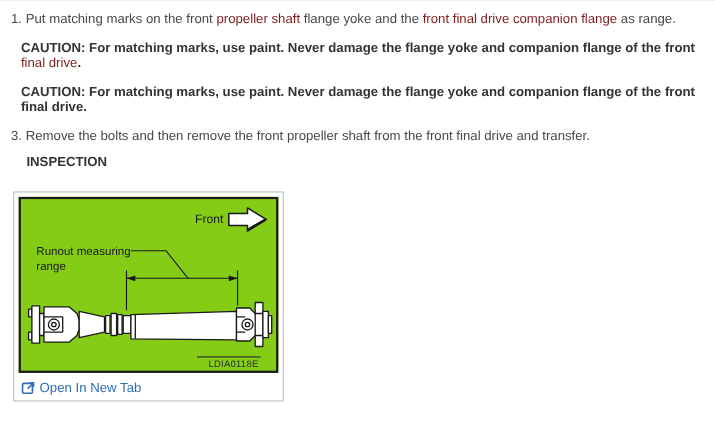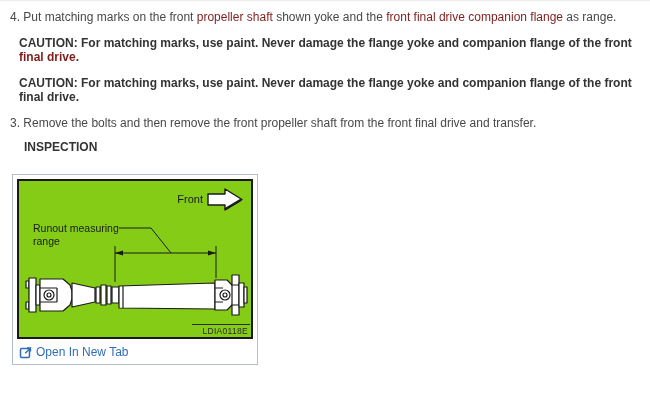--- a/index.html
+++ b/index.html
@@ -8,51 +8,51 @@
     background:#ffffff;border-top:1px solid #ededed;
     font-family:"Liberation Sans","DejaVu Sans",sans-serif;
     font-size:12px;line-height:14px;color:#484848;
     -webkit-font-smoothing:antialiased;
   }
   .content{padding:9px 10px 0 9px;}
   p{margin:0 0 12px 1px;}
   p.caution{margin-left:10px;font-weight:bold;color:#333333;}
   p.step3{margin-bottom:10px;}
   a.doc-link{color:#7f1d1d;text-decoration:none;cursor:pointer;}
-  p.caution a.doc-link{font-weight:bold;}
+  p.caution a.doc-link{font-weight:normal;}
   .inspection{font-weight:bold;color:#333333;margin:0;font-size:12px;padding-left:15px;}
 
   
   .figure-box{
     margin:20px 0 0 3px;width:236px;
     border:1px solid #b6bfc7;background:#fff;padding:4px;
   }
   .figure-image{
     position:relative;border:2px solid #1a1a1a;height:156px;background:#84cc16;
   }
   .figure-image svg{display:block;}
   .figure-code{
-    position:absolute;right:1px;bottom:1px;
+    position:absolute;right:14px;bottom:1px;
     font-size:8.5px;line-height:10px;color:#2a2a2a;
     border-top:1px solid #2a2a2a;padding:1px 2px 0 10px;letter-spacing:.3px;
   }
   .figure-links{
     display:flex;justify-content:space-between;align-items:center;
     padding:6px 2px 1px 2px;font-size:12px;
   }
   .figure-links a{display:inline-flex;align-items:center;gap:4px;color:#2f6eb6;text-decoration:none;cursor:pointer;}
   .figure-links svg{flex:0 0 auto;}
   svg text{font-family:"Liberation Sans","DejaVu Sans",sans-serif;fill:#1a1a1a;}
 </style>
 </head>
 <body>
 
 <div class="content">
 
-  <p><span>4. Put matching marks on the front </span><a class="doc-link">propeller shaft</a><span> shown yoke and the </span><a class="doc-link">front final drive companion flange</a><span> as range.</span></p>
+  <p><span>1. Put matching marks on the front </span><a class="doc-link">propeller shaft</a><span> flange yoke and the </span><a class="doc-link">front final drive companion flange</a><span> as range.</span></p>
 
   <p class="caution"><span>CAUTION: For matching marks, use paint. Never damage the flange yoke and companion flange of the front </span><a class="doc-link">final drive</a><span>.</span></p>
 
 
   <p class="caution">CAUTION: For matching marks, use paint. Never damage the flange yoke and companion flange of the front final drive.</p>
 
   <p class="step3">3. Remove the bolts and then remove the front propeller shaft from the front final drive and transfer.</p>
 
   <div class="inspection">INSPECTION</div>
 

